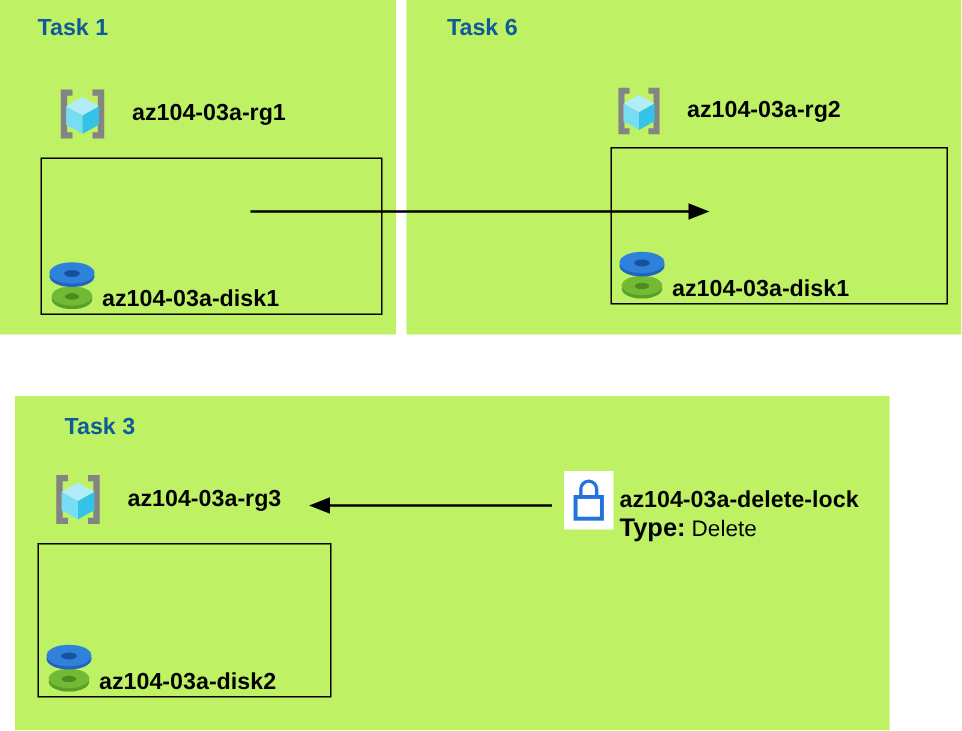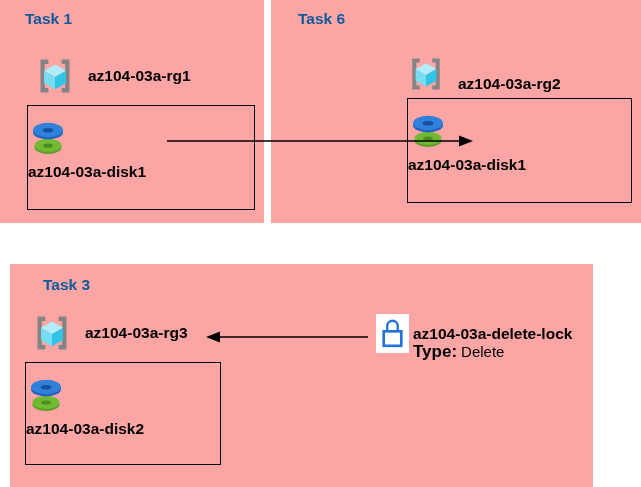--- a/index.html
+++ b/index.html
@@ -10,21 +10,21 @@
   }
   #stage {
     position: relative;
     width: 641px;
     height: 487px;
     background: #ffffff;
     overflow: hidden;
   }
   .panel {
     position: absolute;
-    background: #fca5a5;
+    background: #bef264;
   }
   #panel-task1 { left: 0;   top: 0;   width: 264px; height: 223px; }
   #panel-task2 { left: 271px; top: 0; width: 370px; height: 223px; }
   #panel-task3 { left: 10px; top: 264px; width: 583px; height: 223px; }
   .task-title {
     position: absolute;
     font-size: 15.5px;
     font-weight: bold;
     color: #0e5a9b;
     white-space: nowrap;
@@ -38,22 +38,22 @@
   }
   .rg-row .label, .disk-label, .move-label, .lock-name {
     font-size: 15.5px;
     font-weight: bold;
     color: #000000;
   }
   .resource-box {
     position: absolute;
     border: 1.6px solid #000000;
     display: flex;
-    flex-direction: column;
-    align-items: flex-start;
+    flex-direction: row;
+    align-items: flex-end;
   }
   .resource-box .disk-icon { margin-top: 13px; }
   .resource-box .disk-label { margin-top: 6px; }
   .move-label { position: absolute; left: 281px; top: 119px; }
   .arrow-svg { position: absolute; }
   #arrow-move { left: 166px; top: 133px; }
   #arrow-lock { left: 205px; top: 330px; }
   #lock-tile {
     position: absolute;
     left: 376px; top: 314px;
@@ -101,21 +101,21 @@
         <ellipse cx="20" cy="11" rx="15" ry="7.2" fill="#2f81d9"></ellipse>
         <ellipse cx="20" cy="11.3" rx="5.2" ry="2.3" fill="#17509e"></ellipse>
       </svg>
       <span class="disk-label">az104-03a-disk1</span>
     </div>
   </div>
 
   <div class="panel" id="panel-task2">
     <div class="task-title" style="left:27px; top:10px;">Task 6</div>
 
-    <div class="rg-row" style="left:137px; top:55px;align-items:flex-end;">
+    <div class="rg-row" style="left:137px; top:55px;">
       <svg width="36" height="38" viewBox="0 0 40 40">
         <path d="M13 5 H7 V35 H13" stroke="#848484" stroke-width="4.5" fill="none"></path>
         <path d="M27 5 H33 V35 H27" stroke="#848484" stroke-width="4.5" fill="none"></path>
         <polygon points="20,8 31.5,14.5 20,21 8.5,14.5" fill="#b3ecf9"></polygon>
         <polygon points="8.5,14.5 20,21 20,34 8.5,27.5" fill="#76ddf3"></polygon>
         <polygon points="31.5,14.5 20,21 20,34 31.5,27.5" fill="#33c3e7"></polygon>
       </svg>
       <span class="label">az104-03a-rg2</span>
     </div>
 

